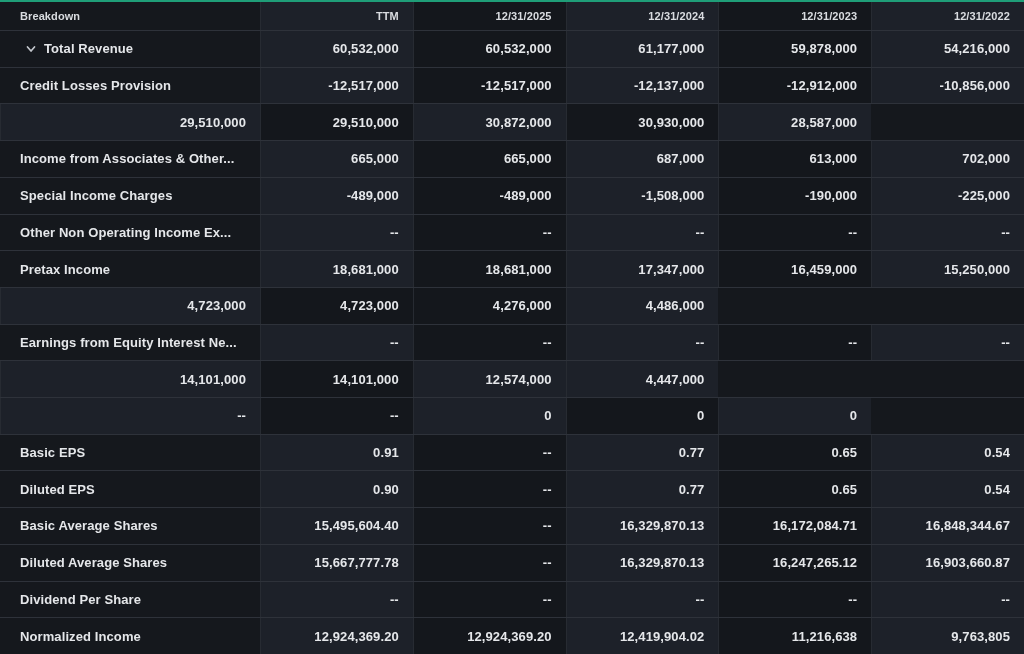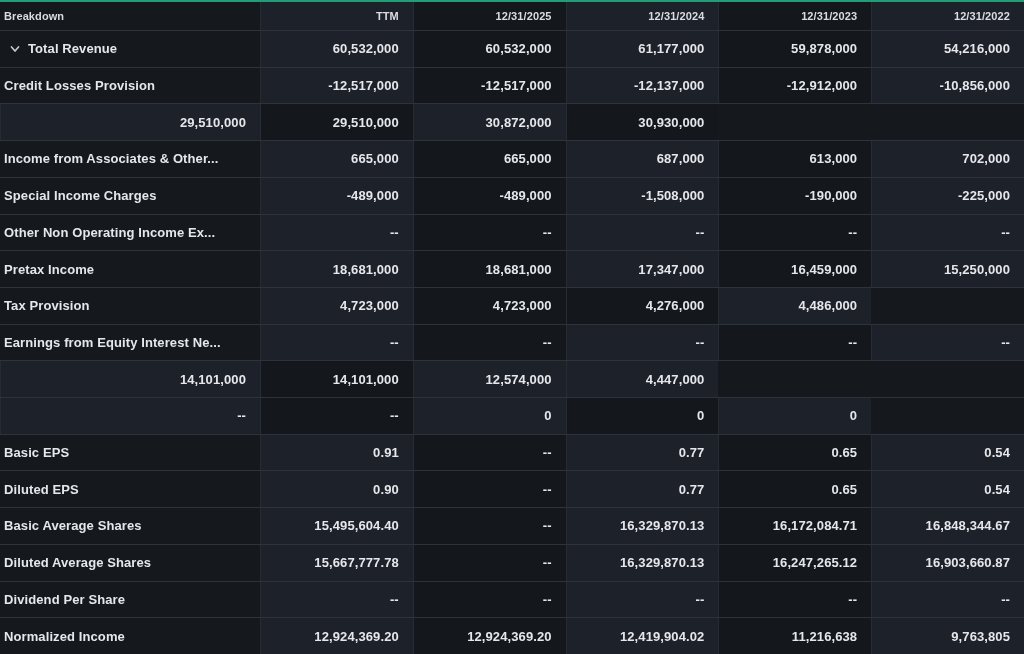--- a/index.html
+++ b/index.html
@@ -27,21 +27,21 @@
     grid-template-columns:260px repeat(5,1fr);
     border-bottom:1px solid var(--row-border);
     min-height:0;
   }
   .row.header{height:28px;flex:0 0 auto;}
   #body-rows{flex:1;display:flex;flex-direction:column;min-height:0;}
   .row.body{flex:1;}
   .row.body:last-child{border-bottom:none;}
   .cell{display:flex;align-items:center;box-sizing:border-box;min-width:0;overflow:hidden;white-space:nowrap;}
   .label-cell{
-    padding-left:4px;
+    padding-left:20px;
     background:var(--label-bg);
     font-weight:bold;font-size:13px;color:var(--text-main);
     letter-spacing:.1px;
   }
   .value-cell{
     justify-content:flex-end;
     padding-right:14px;
     font-weight:bold;font-size:13px;color:var(--text-main);
     border-left:1px solid var(--col-border);
     letter-spacing:.1px;
@@ -93,20 +93,21 @@
           <div class="cell value-cell col-dark">-12,517,000</div>
           <div class="cell value-cell col-light">-12,137,000</div>
           <div class="cell value-cell col-dark">-12,912,000</div>
           <div class="cell value-cell col-light">-10,856,000</div>
         </div>
         <div class="row body">
           <div class="cell value-cell col-light">29,510,000</div>
           <div class="cell value-cell col-dark">29,510,000</div>
           <div class="cell value-cell col-light">30,872,000</div>
           <div class="cell value-cell col-dark">30,930,000</div>
+          <div class="cell value-cell col-light">28,587,000</div>
         </div>
         <div class="row body">
           <div class="cell label-cell">
             <span>Income from Associates &amp; Other...</span>
           </div>
           <div class="cell value-cell col-light">665,000</div>
           <div class="cell value-cell col-dark">665,000</div>
           <div class="cell value-cell col-light">687,000</div>
           <div class="cell value-cell col-dark">613,000</div>
           <div class="cell value-cell col-light">702,000</div>
@@ -135,23 +136,20 @@
           <div class="cell label-cell">
             <span>Pretax Income</span>
           </div>
           <div class="cell value-cell col-light">18,681,000</div>
           <div class="cell value-cell col-dark">18,681,000</div>
           <div class="cell value-cell col-light">17,347,000</div>
           <div class="cell value-cell col-dark">16,459,000</div>
           <div class="cell value-cell col-light">15,250,000</div>
         </div>
         <div class="row body">
-          <div class="cell label-cell">
-            <span>Tax Provision</span>
-          </div>
           <div class="cell value-cell col-light">4,723,000</div>
           <div class="cell value-cell col-dark">4,723,000</div>
           <div class="cell value-cell col-dark">4,276,000</div>
           <div class="cell value-cell col-light">4,486,000</div>
         </div>
         <div class="row body">
           <div class="cell label-cell">
             <span>Earnings from Equity Interest Ne...</span>
           </div>
           <div class="cell value-cell col-light">--</div>

